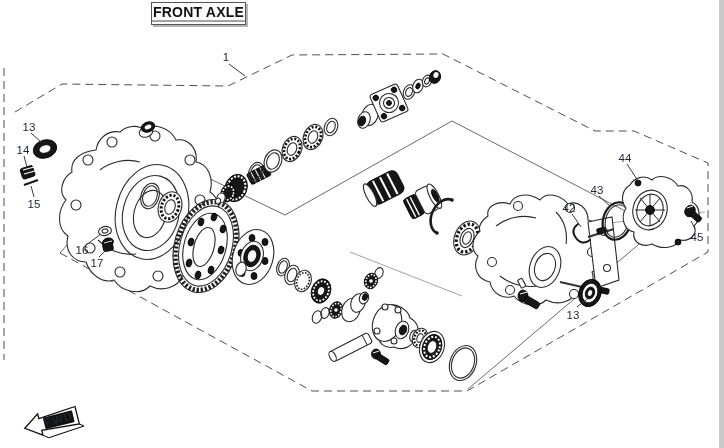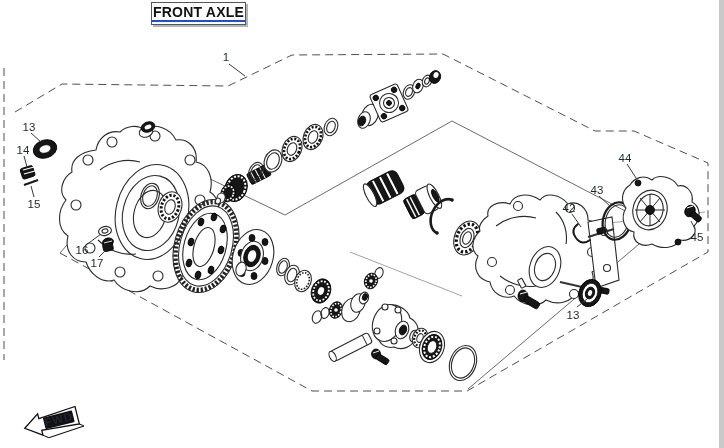--- a/index.html
+++ b/index.html
@@ -2,21 +2,21 @@
 <html><head>
 <meta charset="utf-8">
 <style>
   html,body{margin:0;padding:0;background:#ffffff;}
   .stage{position:relative;width:724px;height:448px;background:#ffffff;overflow:hidden;
          font-family:"Liberation Sans",sans-serif;}
   .title-box{position:absolute;left:151px;top:2px;width:93px;height:21px;
              border:1px solid #555;background:#fff;box-shadow:2px 2px 0 0 #b5b5b5;
              display:flex;align-items:center;justify-content:center;z-index:5;}
   .title-box span{font-size:14px;font-weight:700;letter-spacing:0.2px;color:#111;
-                  border-bottom:2px solid #1d4ed8;line-height:15px;padding:0 1px;text-align:right;}
+                  border-bottom:2px solid #a3a3a3;line-height:15px;padding:0 1px;text-align:right;}
   .edge-strip{position:absolute;right:0;top:0;width:5px;height:448px;background:#c9c9c9;}
   svg{position:absolute;left:0;top:0;}
   svg text{font-family:"Liberation Sans",sans-serif;font-size:11.5px;fill:#1d2532;}
   .ln{stroke:#2b2b2b;stroke-width:1.1;fill:#ffffff;}
   .lnn{stroke:#2b2b2b;stroke-width:1.1;fill:none;}
   .dk{fill:#161616;stroke:#000;stroke-width:0.8;}
   .lead{stroke:#3a3a3a;stroke-width:1;fill:none;}
   .bnd{stroke:#4f4f4f;stroke-width:1;fill:none;stroke-dasharray:8 5;}
   .sub{stroke:#5a5a5a;stroke-width:0.9;fill:none;}
   .axis{stroke:#8a8a8a;stroke-width:0.8;fill:none;}

